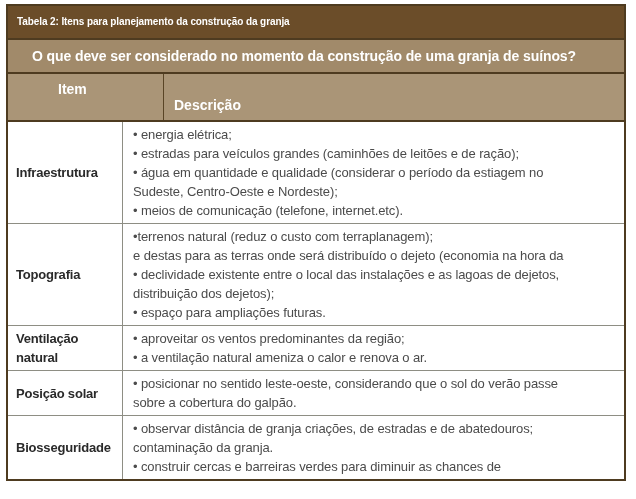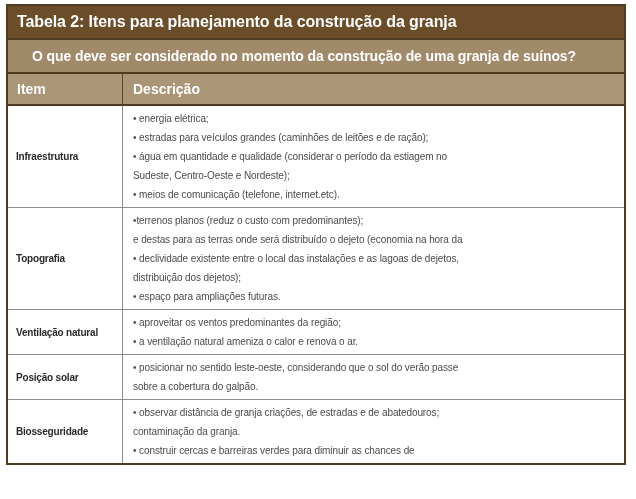--- a/index.html
+++ b/index.html
@@ -21,21 +21,21 @@
     top: 4px;
     width: 620px;
     box-sizing: border-box;
     border: 2px solid #4e3b20;
     background: #ffffff;
   }
   .title-bar {
     background: #6b4d29;
     color: #ffffff;
     font-weight: bold;
-    font-size: 16px;
+    font-size: 10px;
     line-height: 16px;
     padding: 8px 9px;
     letter-spacing: -0.1px;
   }
   .question-bar {
     background: #a18a6a;
     color: #ffffff;
     font-weight: bold;
     font-size: 14px;
     line-height: 16px;
@@ -44,58 +44,60 @@
     letter-spacing: -0.1px;
   }
   .col-header {
     display: flex;
     background: #aa9577;
     border-top: 2px solid #4e3b20;
     color: #ffffff;
     font-weight: bold;
     font-size: 14px;
     line-height: 16px;
+    padding-left: 41px;
   }
   .col-header .ch-item {
     flex: 0 0 115px;
     box-sizing: border-box;
     padding: 7px 9px;
     border-right: 1px solid #5a4526;
   }
   .col-header .ch-desc {
     flex: 1;
     padding: 7px 10px;
+    margin-top: 16px;
   }
   .body-row {
     display: flex;
     border-top: 1px solid #8e8e84;
     background: #ffffff;
   }
   .body-row.first {
     border-top: 2px solid #4e3b20;
   }
   .item-cell {
     flex: 0 0 115px;
     box-sizing: border-box;
     border-right: 1px solid #8e8e84;
     display: flex;
     align-items: center;
     padding: 2px 6px 2px 8px;
     font-weight: bold;
     color: #2a2a2a;
-    font-size: 10px;
+    font-size: 13px;
     line-height: 19px;
     letter-spacing: -0.2px;
   }
   .desc-cell {
     flex: 1;
     box-sizing: border-box;
     padding: 3px 8px 3px 10px;
     color: #4b4b4b;
-    font-size: 10px;
+    font-size: 13px;
     line-height: 19px;
     letter-spacing: -0.1px;
   }
   .desc-line {
     white-space: pre-wrap;
   }
 </style>
 </head>
 <body>
 
@@ -122,21 +124,21 @@
             <div class="desc-line">• água em quantidade e qualidade (considerar o período da estiagem no</div>
             <div class="desc-line">Sudeste, Centro-Oeste e Nordeste);</div>
             <div class="desc-line">• meios de comunicação (telefone, internet.etc).</div>
           </div>
         </div>
         <div class="body-row">
           <div class="item-cell">
             <span>Topografia</span>
           </div>
           <div class="desc-cell">
-            <div class="desc-line">•terrenos planos (reduz o custo com predominantes);</div>
+            <div class="desc-line">•terrenos natural (reduz o custo com terraplanagem);</div>
             <div class="desc-line">e destas para as terras onde será distribuído o dejeto (economia na hora da</div>
             <div class="desc-line">• declividade existente entre o local das instalações e as lagoas de dejetos,</div>
             <div class="desc-line">distribuição dos dejetos);</div>
             <div class="desc-line">• espaço para ampliações futuras.</div>
           </div>
         </div>
         <div class="body-row">
           <div class="item-cell">
             <span>Ventilação natural</span>
           </div>

